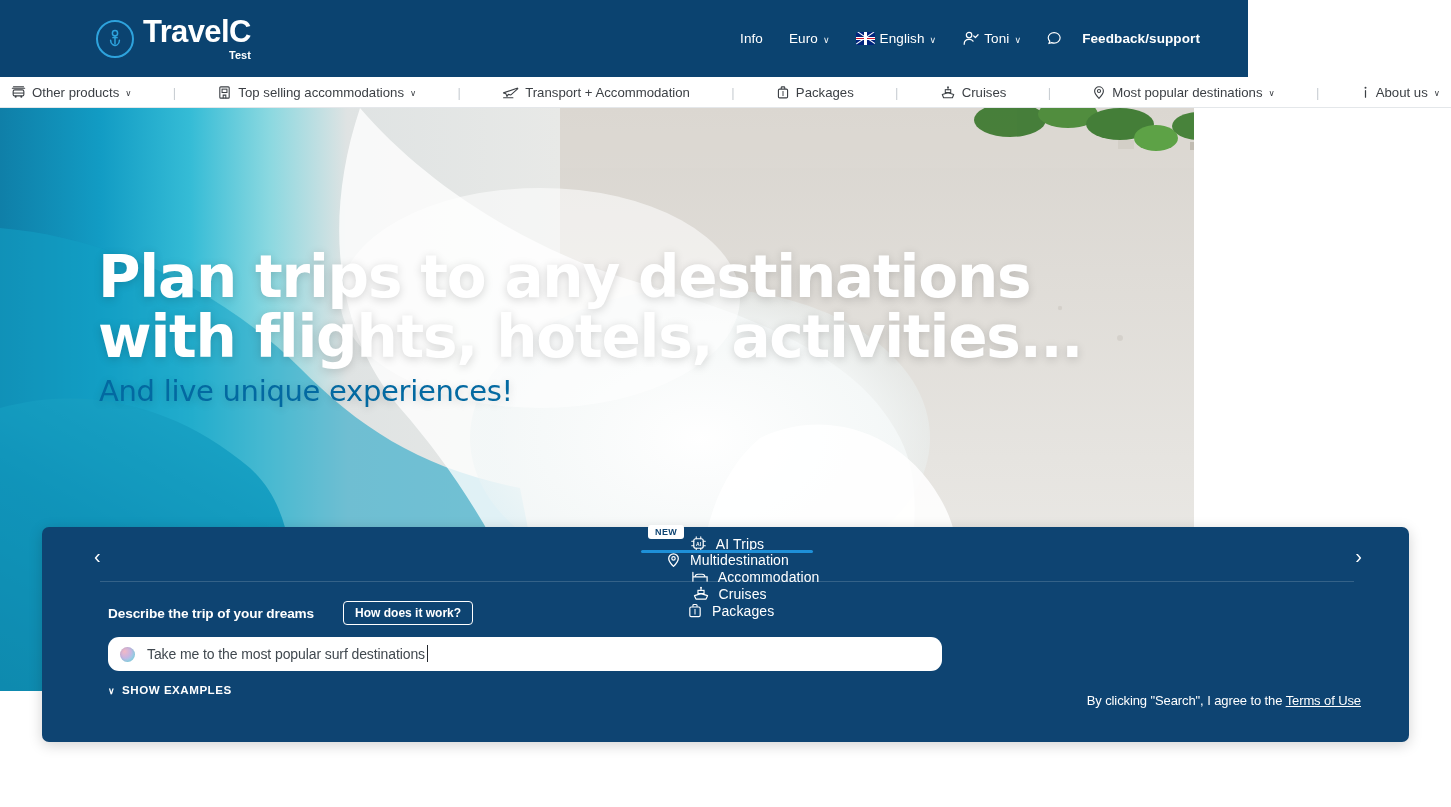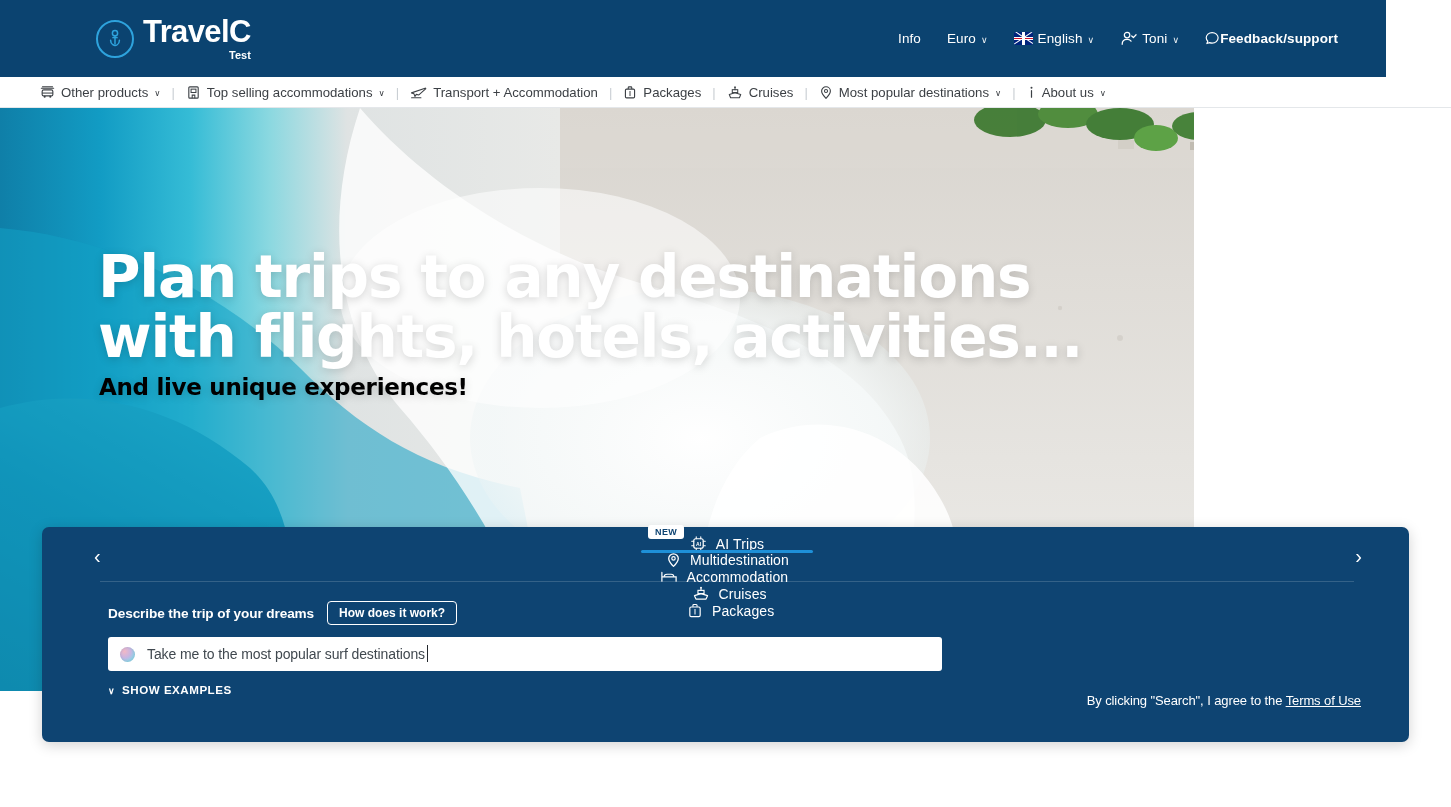--- a/index.html
+++ b/index.html
@@ -6,21 +6,21 @@
   html, body {
     width: 1451px; height: 807px;
     font-family: "Liberation Sans", sans-serif;
     background: #ffffff;
     overflow: hidden;
   }
   .page { position: relative; width: 1451px; height: 807px; background:#fff; }
 
   
   .topbar {
-    position: absolute; left:0; top:0; width:1386px; height:77px;
+    position: absolute; left:0; top:0; width:1248px; height:77px;
     background:#0b4370;
     display:flex; align-items:center;
   }
   .logo-wrap { display:flex; align-items:center; margin-left:96px; }
   .logo-mark {
     width:38px; height:38px; border-radius:50%;
     border:2px solid #2ea3dd;
     display:flex; align-items:center; justify-content:center;
     color:#2ea3dd; font-size:21px; font-weight:bold; line-height:1;
     font-family:"DejaVu Sans", sans-serif;
@@ -46,21 +46,21 @@
   .flag:after { top:0; bottom:0; left:8px; width:3px; }
   .flag span.red-h { position:absolute; left:0; right:0; top:5.6px; height:1.8px; background:#cf142b; }
   .flag span.red-v { position:absolute; top:0; bottom:0; left:8.6px; width:1.8px; background:#cf142b; }
   .flag span.diag { position:absolute; left:-3px; top:5px; width:26px; height:1.4px; background:#fff; transform:rotate(34deg); }
   .flag span.diag2 { position:absolute; left:-3px; top:5px; width:26px; height:1.4px; background:#fff; transform:rotate(-34deg); }
 
   
   .navbar {
     position:absolute; left:0; top:77px; width:1451px; height:31px;
     background:#ffffff; border-bottom:1px solid #e4e7ea;
-    display:flex; align-items:center; justify-content:flex-start; gap:0;padding-left:29px;
+    display:flex; align-items:center; justify-content:space-between; gap:0;
   }
   .nav-item {
     display:flex; align-items:center; gap:6px;
     color:#3c4045; font-size:13.2px; padding:0 11px; white-space:nowrap;
   }
   .nav-sep { color:#c9ced3; font-size:13px; }
   .nav-caret { font-size:8.5px; position:relative; top:1px; }
 
   
   .hero {
@@ -70,21 +70,21 @@
   .hero-img { position:absolute; inset:0; }
   .hero-title {
     position:absolute; left:98px; top:140px; width:1050px;
     color:#ffffff; font-size:58px; font-weight:bold; line-height:1.03;
     letter-spacing:-1.2px;
     text-shadow:0 2px 10px rgba(0,0,0,.17);
     font-family:"DejaVu Sans", sans-serif;
   }
   .hero-sub {
     position:absolute; left:99px; top:266px;
-    color:#000000; font-size:23px; font-weight:bold; letter-spacing:-0.3px;
+    color:#0369a1; font-size:29px; font-weight:normal; letter-spacing:-0.3px;
     text-shadow:0 2px 8px rgba(0,0,0,.17);
     font-family:"DejaVu Sans", sans-serif;
   }
 
   
   .panel {
     position:absolute; left:42px; top:527px; width:1367px; height:215px;
     background:#0e4472; border-radius:7px;
     box-shadow:0 3px 14px rgba(0,0,0,.18);
   }
@@ -110,36 +110,36 @@
     background:#1e90d8; border-radius:2px;
   }
   .badge-new {
     position:absolute; top:-2px; left:7px;
     background:#ffffff; color:#0e4472; font-size:9px; font-weight:bold;
     border-radius:3px; padding:2px 7px; letter-spacing:0.4px;
   }
   .tab-ai { width:172px; justify-content:center; padding-top:8px;}
   .tab-multi { width:150px; margin-left:28px; }
   .tab-th { width:175px; margin-left:36px; }
-  .tab-acc { width:160px; margin-left:25px; }
+  .tab-acc { width:160px; margin-left:25px;justify-content:flex-end; }
   .tab-tr { width:130px; margin-left:39px; }
   .tab-cr { width:115px; margin-left:44px; }
   .tab-pk { width:120px; margin-left:40px; }
 
   .form-area { padding:19px 58px 0 66px; position:relative; }
-  .form-label-row { display:flex; align-items:center; gap:13px; }
+  .form-label-row { display:flex; align-items:center; gap:29px; }
   .form-label { color:#ffffff; font-size:13.6px; font-weight:bold; letter-spacing:-0.1px; }
   .how-btn {
     border:1px solid #ffffff; border-radius:4px; color:#ffffff;
     font-size:12px; font-weight:bold; padding:5px 11px; background:transparent;
     line-height:1; cursor:pointer;
   }
   .input-row { display:flex; align-items:center; gap:11px; margin-top:12px; }
   .search-input-wrap {
-    width:834px; height:34px; background:#ffffff; border-radius:3px;
+    width:834px; height:34px; background:#ffffff; border-radius:11px;
     display:flex; align-items:center; padding:0 12px; gap:12px;
   }
   .sphere {
     width:15px; height:15px; border-radius:50%; flex:none;
     background:
       radial-gradient(circle at 30% 30%, #f2b8c6 0%, #c8b6e2 42%, #8fd3e8 72%, #dcdcea 100%);
     box-shadow:inset 0 0 3px rgba(0,0,0,.12);
   }
   .search-text {
     color:#40484f; font-size:14px; letter-spacing:-0.1px; position:relative;
@@ -214,21 +214,21 @@
           <svg width="17" height="17" viewBox="0 0 18 18">
             <circle cx="7.5" cy="5.4" r="2.9" fill="none" stroke="#fff" stroke-width="1.3"></circle>
             <path d="M2.3 15.2 C2.3 11.4 5 10 7.5 10 C9.2 10 10.8 10.6 11.7 11.8" fill="none" stroke="#fff" stroke-width="1.3" stroke-linecap="round"></path>
             <path d="M12.4 6.3 L14.2 8 L17 5" fill="none" stroke="#fff" stroke-width="1.3" stroke-linecap="round" stroke-linejoin="round"></path>
           </svg>
         </span>
         <span>Toni</span>
         <span class="caret">∨</span>
       </div>
 
-      <div class="top-link" style="gap:0; font-weight:bold;">
+      <div class="top-link" style="gap:20px; font-weight:bold;">
         <span>
           <svg width="15" height="15" viewBox="0 0 16 16">
             <path d="M14 7.3 C14 10.5 11.1 12.9 7.6 12.9 C6.6 12.9 5.7 12.7 4.9 12.4
                      L2 13.4 L3 10.9 C2 10 1.3 8.7 1.3 7.3 C1.3 4.1 4.1 1.7 7.6 1.7
                      C11.1 1.7 14 4.1 14 7.3 Z" fill="none" stroke="#fff" stroke-width="1.25" stroke-linejoin="round"></path>
           </svg>
         </span>
         <span>Feedback/support</span>
       </div>
 

